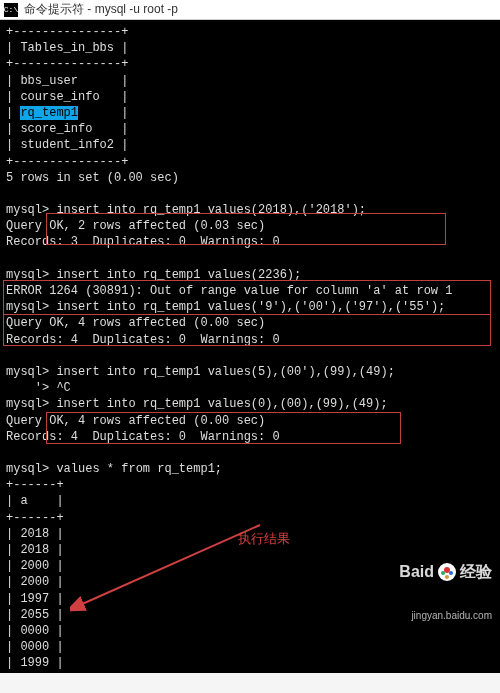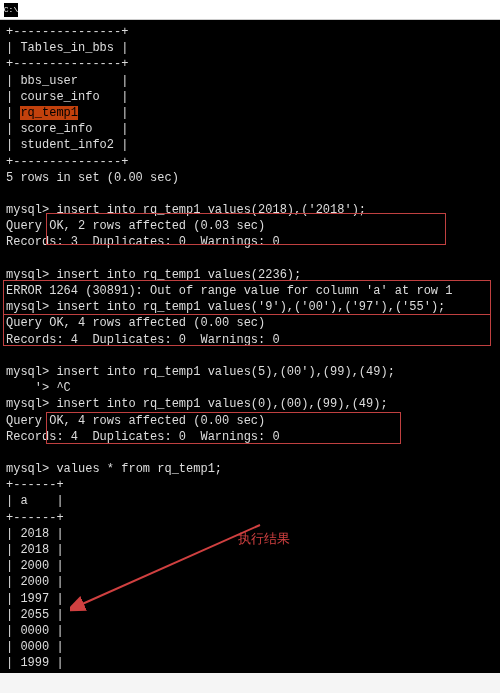--- a/index.html
+++ b/index.html
@@ -46,21 +46,21 @@
       width: 100%;
       height: 653px;
       padding: 4px 6px;
       white-space: pre;
       line-height: 1.35;
       font-size: 12px;
       position: relative;
       overflow: hidden;
     }
     .row-highlight {
-      background: #c2410c;
+      background: #0ea5e9;
       color: #000;
       display: inline;
     }
     .box-red {
       position: absolute;
       border: 1px solid #c04040;
       pointer-events: none;
     }
     .box1 { left: 46px; top: 193px; width: 400px; height: 32px; }
     .box2 { left: 3px; top: 260px; width: 488px; height: 35px; }
@@ -121,20 +121,21 @@
       top: 4px;
       left: 6px;
       box-shadow: -4px 3px 0 -1px #3a6, 4px 3px 0 -1px #36d, 0 7px 0 -1px #d93;
     }
   </style>
 </head>
 <body>
 
 <div class="title-bar">
   <span class="title-icon">C:\</span>
+  <span class="title-text">命令提示符 - mysql  -u root -p</span>
 </div>
 
 <div class="terminal"><span>+---------------+</span>
 <span>| Tables_in_bbs |</span>
 <span>+---------------+</span>
 | <span>bbs_user</span>      |
 | <span>course_info</span>   |
 | <span class="row-highlight">rq_temp1</span>      |
 | <span>score_info</span>    |
 | <span>student_info2</span> |
@@ -183,13 +184,19 @@
     <defs>
       <marker id="arrowhead" markerWidth="10" markerHeight="8" refX="2" refY="4" orient="auto">
         <polygon points="0 0, 10 4, 0 8" fill="#d04040"></polygon>
       </marker>
     </defs>
     <line x1="190" y1="10" x2="10" y2="90" stroke="#d04040" stroke-width="2" marker-end="url(#arrowhead)"></line>
   </svg>
 
   <div class="annotation">执行结果</div>
 
+  <div class="watermark">
+    <div class="brand">
+      <span>Baid</span><span class="paw-icon"></span><span>经验</span>
+    </div>
+    <div class="url">jingyan.baidu.com</div>
+  </div>
 </div>
 
 </body></html>

